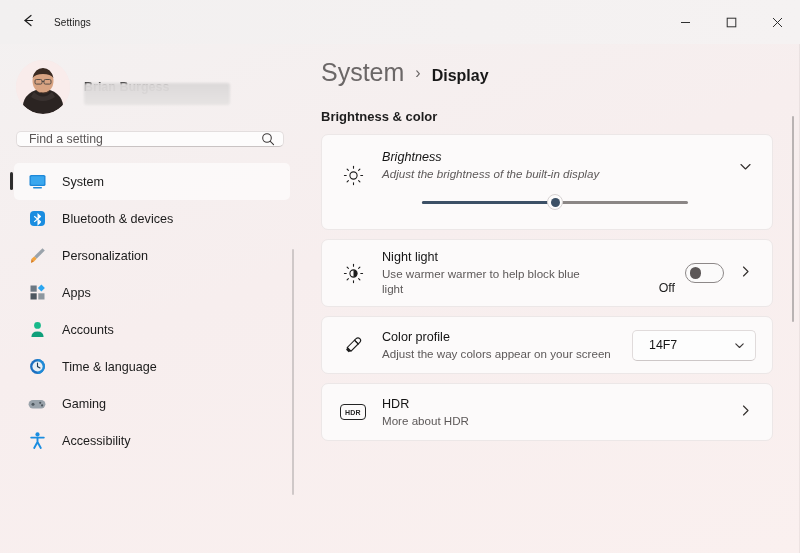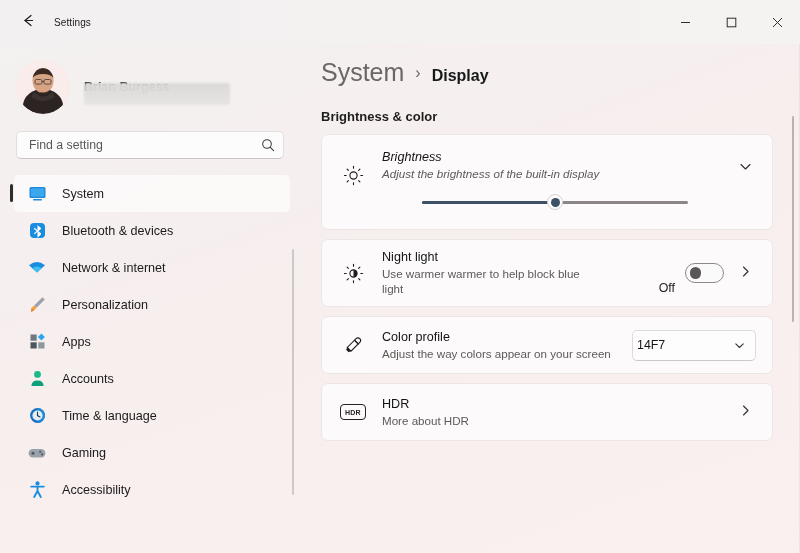--- a/index.html
+++ b/index.html
@@ -65,21 +65,21 @@
     left: 68px; top: 26px;
     width: 146px; height: 22px;
     background: linear-gradient(180deg,#dcd9d9,#e2dfdf 60%, #e7e4e3);
     border-radius: 2px;
     filter: blur(1px);
     opacity: .96;
   }
 
   .search-wrap {
     margin: 14px 16px 0 16px;
-    height: 28px;
+    height: 16px;
     background: #fdfcfc;
     border: 1px solid #e3dede;
     border-bottom: 1.4px solid #c9c3c3;
     border-radius: 5px;
     display: flex; align-items: center;
     padding: 0 8px 0 12px;
   }
   .search-input {
     flex: 1; border: none; outline: none; background: transparent;
     font-family: "Liberation Sans", sans-serif;
@@ -206,21 +206,21 @@
     background: #5c5757;
   }
   .toggle-label { font-size: 12.4px; color: #1d1d1d; margin-top: 29px; }
 
   .dropdown {
     width: 124px; height: 31px;
     background: #fdfdfd; border: 1px solid #e0dbdb;
     border-bottom-color: #cdc7c7;
     border-radius: 5px;
     display: flex; align-items: center; justify-content: space-between;
-    padding: 0 9px 0 4px;
+    padding: 0 9px 0 16px;
     cursor: pointer;
   }
   .dropdown .dd-val { font-size: 12.4px; color: #161616; }
   .dropdown .dd-chev { color: #3b3737; display: flex; }
 
   .hdr-badge {
     width: 26px; height: 16px;
     border: 1.4px solid #242424; border-radius: 4px;
     display: flex; align-items: center; justify-content: center;
     font-size: 7px; font-weight: bold; color: #242424; letter-spacing: .2px;
@@ -332,29 +332,20 @@
         <span class="nav-icon">
           <svg width="19" height="19" viewBox="0 0 19 19">
             <rect x="2" y="2" width="15" height="15" rx="4" fill="#1a8de0"></rect>
             <path d="M9.5 4 L13 7.2 L9.5 10.4 L9.5 4 Z M9.5 10.4 L13 13.6 L9.5 16.8 L9.5 10.4 Z" fill="#fff"></path>
             <path d="M6.2 7.3 L12.8 12.9 M6.2 12.9 L12.8 7.3" stroke="#fff" stroke-width="1.2"></path>
           </svg>
         </span>
         <span class="nav-label">Bluetooth &amp; devices</span>
       </div>
 
-      <div class="nav-item">
-        <span class="nav-icon">
-          <svg width="20" height="20" viewBox="0 0 20 20">
-            <path d="M10 14.5 L2 7.2 Q10 1 18 7.2 Z" fill="#1a8de0"></path>
-            <path d="M10 14.5 L5.4 10.2 Q10 6.6 14.6 10.2 Z" fill="#3cc0f0"></path>
-          </svg>
-        </span>
-        <span class="nav-label">Network &amp; internet</span>
-      </div>
 
       <div class="nav-item">
         <span class="nav-icon">
           <svg width="19" height="19" viewBox="0 0 19 19">
             <path d="M14.5 2.2 L16.8 4.5 L8.6 12.8 L6.2 10.4 Z" fill="#9aa3ab"></path>
             <path d="M6.2 10.4 L8.6 12.8 L6 15.6 L3.4 13 Z" fill="#f2a33c"></path>
             <path d="M3.4 13 L6 15.6 L3 17 Z" fill="#d97d1c"></path>
           </svg>
         </span>
         <span class="nav-label">Personalization</span>

